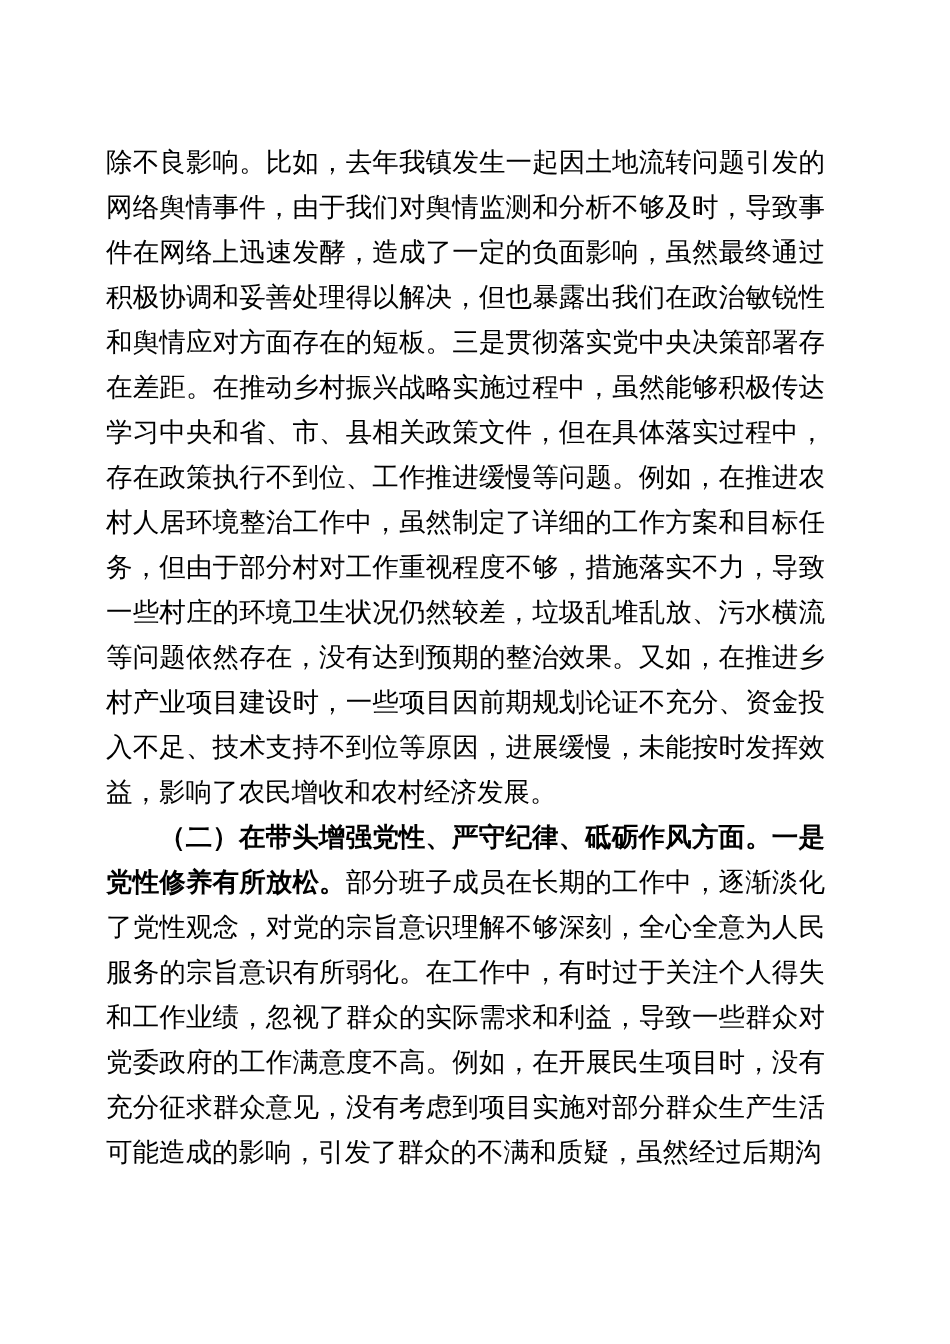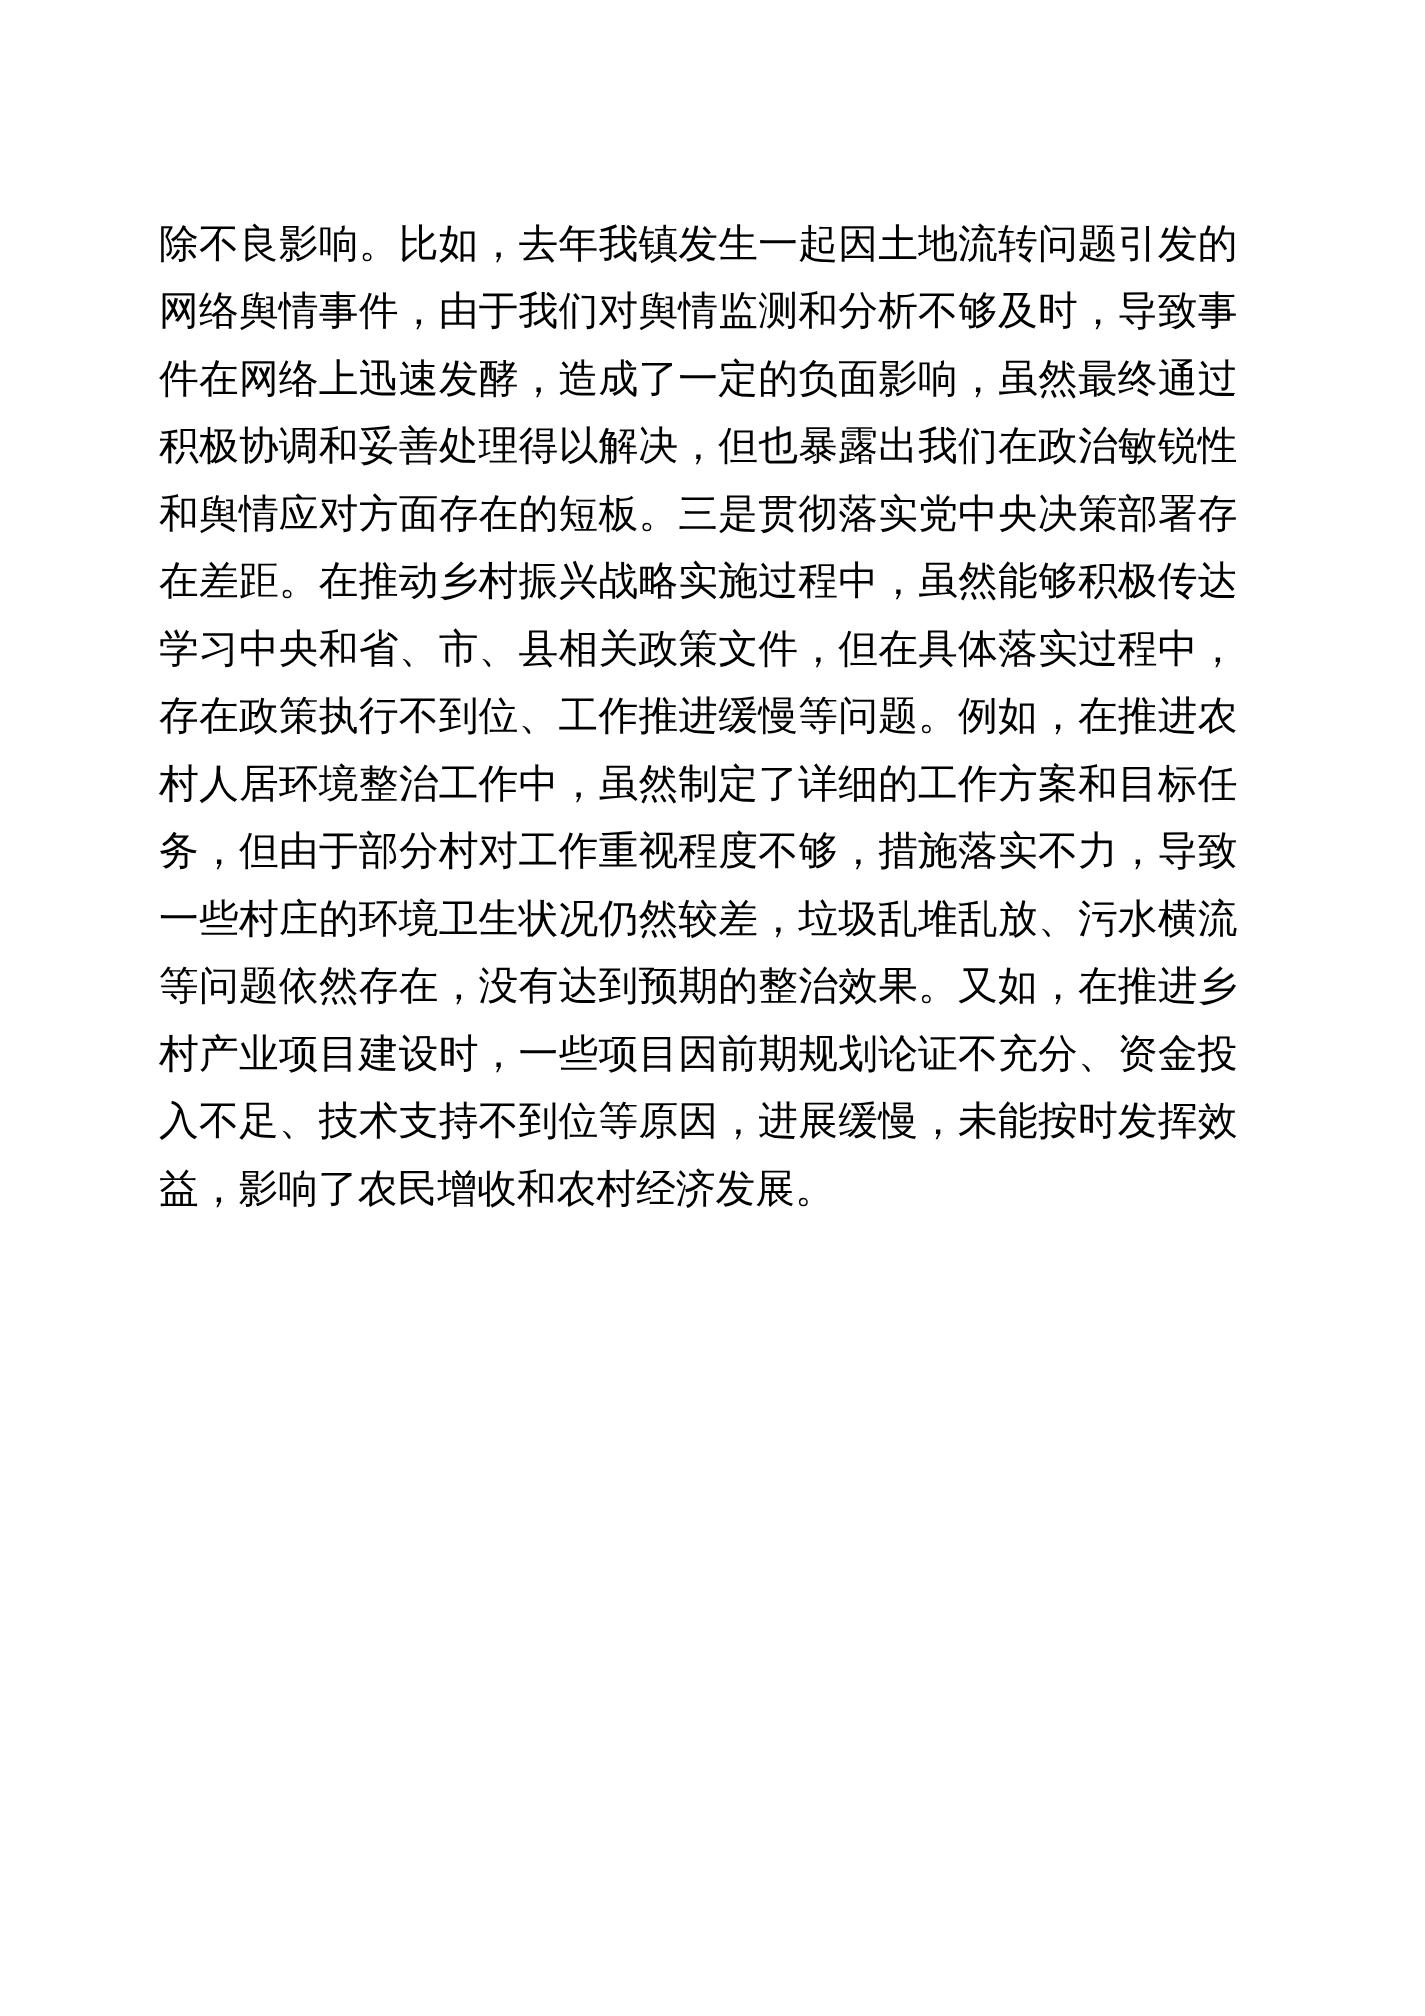--- a/index.html
+++ b/index.html
@@ -37,14 +37,15 @@
   }
   .seg { font-weight: normal; }
   .seg.bold { font-weight: bold; }
 </style>
 </head>
 <body>
 
 <div class="page">
   <div class="textblock">
       <p class="para"><span class="seg">除不良影响。比如，去年我镇发生一起因土地流转问题引发的网络舆情事件，由于我们对舆情监测和分析不够及时，导致事件在网络上迅速发酵，造成了一定的负面影响，虽然最终通过积极协调和妥善处理得以解决，但也暴露出我们在政治敏锐性和舆情应对方面存在的短板。三是贯彻落实党中央决策部署存在差距。在推动乡村振兴战略实施过程中，虽然能够积极传达学习中央和省、市、县相关政策文件，但在具体落实过程中，存在政策执行不到位、工作推进缓慢等问题。例如，在推进农村人居环境整治工作中，虽然制定了详细的工作方案和目标任务，但由于部分村对工作重视程度不够，措施落实不力，导致一些村庄的环境卫生状况仍然较差，垃圾乱堆乱放、污水横流等问题依然存在，没有达到预期的整治效果。又如，在推进乡村产业项目建设时，一些项目因前期规划论证不充分、资金投入不足、技术支持不到位等原因，进展缓慢，未能按时发挥效益，影响了农民增收和农村经济发展。</span></p>
+      <p class="para indent"><span class="seg bold">（二）在带头增强党性、严守纪律、砥砺作风方面。一是党性修养有所放松。</span><span class="seg">部分班子成员在长期的工作中，逐渐淡化了党性观念，对党的宗旨意识理解不够深刻，全心全意为人民服务的宗旨意识有所弱化。在工作中，有时过于关注个人得失和工作业绩，忽视了群众的实际需求和利益，导致一些群众对党委政府的工作满意度不高。例如，在开展民生项目时，没有充分征求群众意见，没有考虑到项目实施对部分群众生产生活可能造成的影响，引发了群众的不满和质疑，虽然经过后期沟</span></p>
     </div>
 </div>
 
 </body></html>

